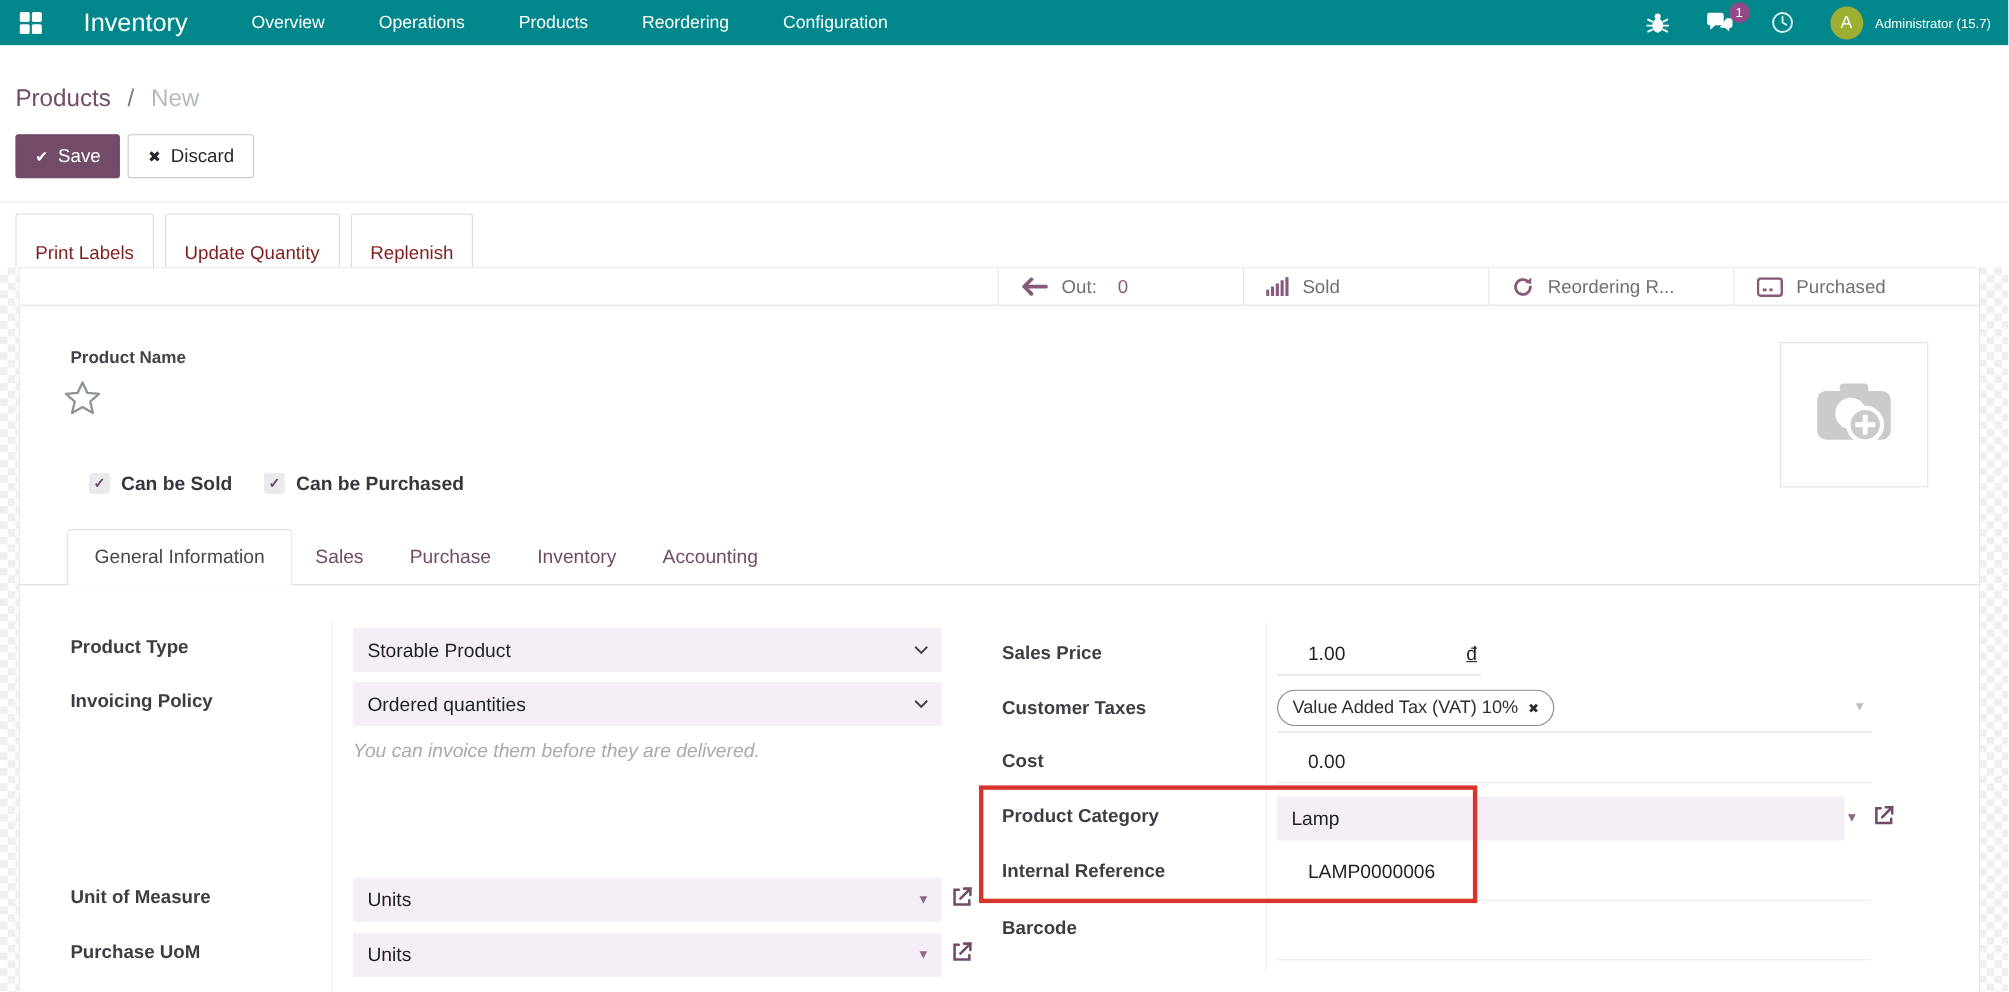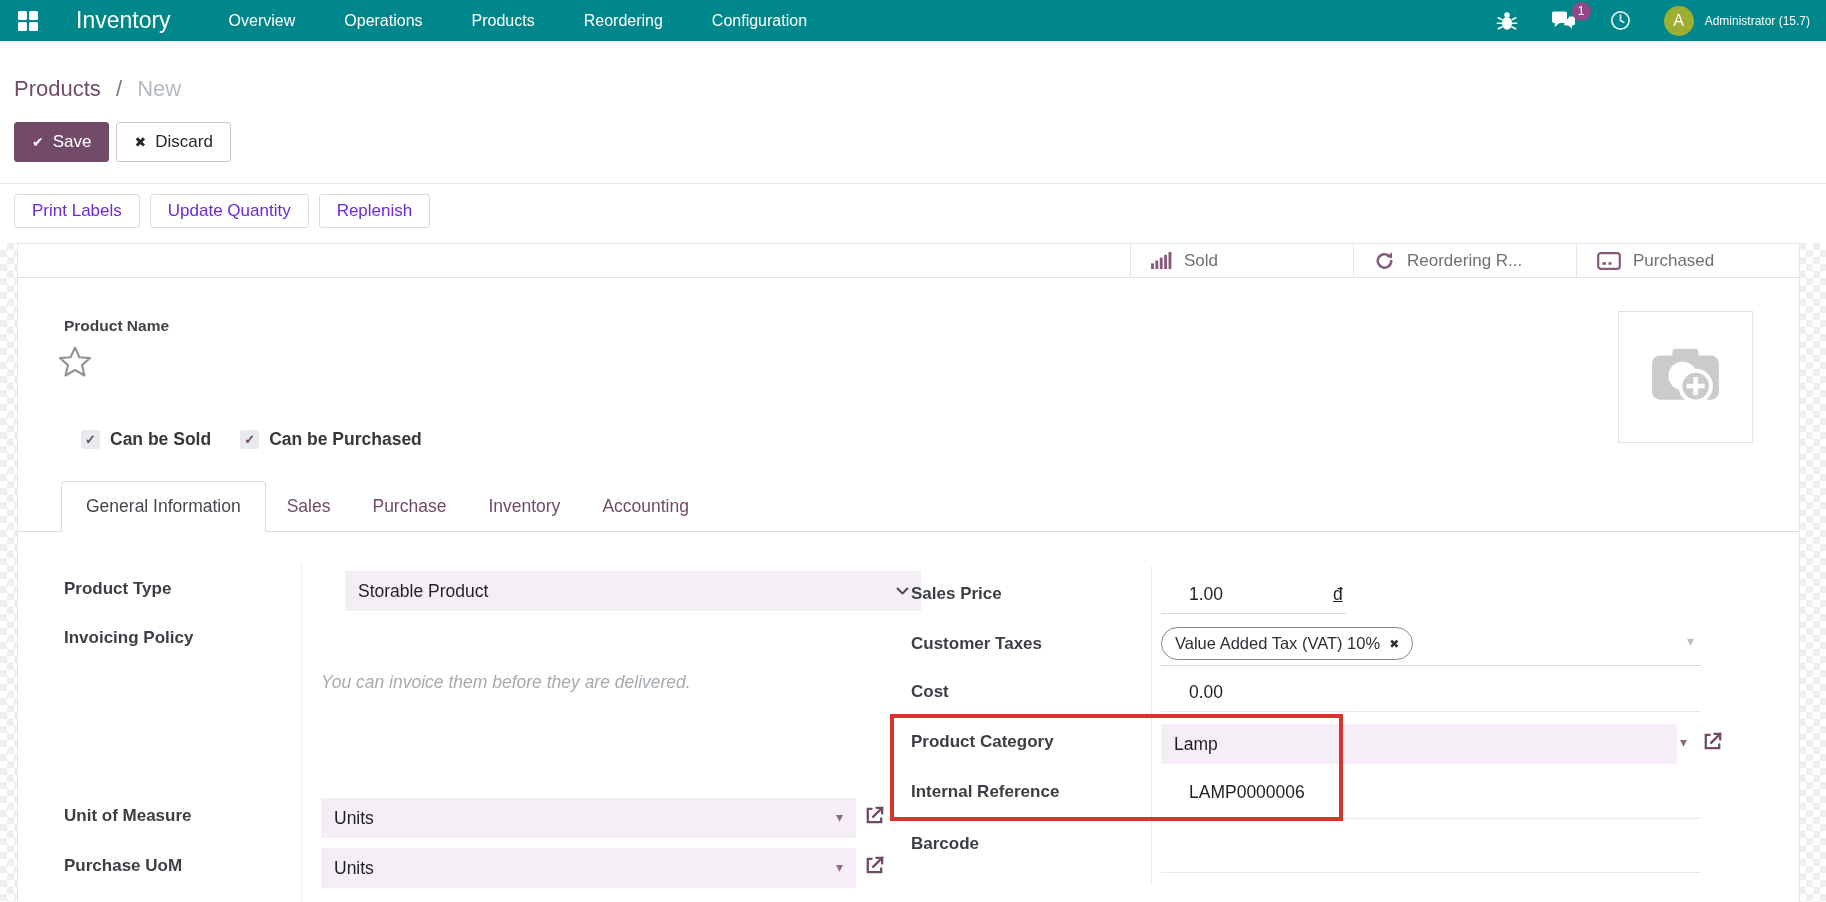--- a/index.html
+++ b/index.html
@@ -31,21 +31,21 @@
   .bc-current { color:#b4bac0; }
   .hdr-btns { position:absolute; top:122px; left:14px; display:flex; gap:7px; }
   .btn { font-size:17px; padding:9px 17px; border-radius:3px; display:inline-flex;
          align-items:center; gap:9px; cursor:pointer; }
   .btn-primary { background:#714B67; border:1px solid #714B67; color:#fff; }
   .btn-default { background:#fff; border:1px solid #c6cacd; color:#24282c; }
   .btn .ic { font-size:14px; }
   .sep-line { position:absolute; top:183px; left:0; right:0; height:1px; background:#e4e7ea; }
   .smart-btns { position:absolute; top:194px; left:14px; display:flex; gap:10px; }
   .btn-smart { background:#fff; border:1px solid #d9dcdf; border-radius:3px; font-size:17px;
-               color:#6d28d9; padding:6px 17px; cursor:pointer; }
+               color:#7f1d1d; padding:25px 17px; cursor:pointer; }
 
   
   .sheet-zone { position:absolute; top:243px; left:0; right:0; bottom:0;
                 background:repeating-conic-gradient(#efefef 0% 25%, #ffffff 0% 50%);
                 background-size:14px 14px; }
   .sheet { position:absolute; top:0; left:17px; width:1783px; bottom:0; background:#fff;
            border:1px solid #e6e6e6; border-bottom:none; }
 
   .statbar { position:absolute; top:0; left:0; right:0; height:34px; border-bottom:1px solid #dde1e4;
              display:flex; justify-content:flex-end; background:#fff; }
@@ -184,20 +184,30 @@
   <div class="smart-btns">
     <span class="btn-smart">Print Labels</span>
     <span class="btn-smart">Update Quantity</span>
     <span class="btn-smart">Replenish</span>
   </div>
 
   <div class="sheet-zone">
     <div class="sheet">
 
       <div class="statbar">
+        <div class="stat-btn">
+          <span style="display:flex">
+            <svg width="25" height="17" viewBox="0 0 26 18" fill="none" stroke="#875a7b" stroke-width="3.6" stroke-linecap="round" stroke-linejoin="round">
+                <path d="M24 9H4"></path>
+                <path d="M10 2L3 9l7 7"></path>
+              </svg>
+          </span>
+          <span>Out:</span>
+          <span class="stat-val">0</span>
+        </div>
         <div class="stat-btn">
           <span style="display:flex">
             <svg width="21" height="19" viewBox="0 0 22 20" fill="#875a7b">
                 <rect x="0" y="13" width="3" height="6"></rect>
                 <rect x="4.6" y="10" width="3" height="9"></rect>
                 <rect x="9.2" y="7" width="3" height="12"></rect>
                 <rect x="13.8" y="4" width="3" height="15"></rect>
                 <rect x="18.4" y="1" width="3" height="18"></rect>
               </svg>
           </span>
@@ -247,30 +257,38 @@
         <span class="tab">Sales</span>
         <span class="tab">Purchase</span>
         <span class="tab">Inventory</span>
         <span class="tab">Accounting</span>
       </div>
 
       <div class="vline" style="left:283px; top:320px; bottom:0;"></div>
       <div class="vline" style="left:1133px; top:322px; height:318px;"></div>
 
       <div class="abs flabel" style="left:46px; top:335px;">Product Type</div>
-      <div class="sel" style="left:303px; top:327px; width:576px;margin-left:24px;">
+      <div class="sel" style="left:303px; top:327px; width:535px;">
         <span>Storable Product</span>
         <span class="chev">
           <svg width="13" height="8" viewBox="0 0 13 8" fill="none" stroke="#43474b" stroke-width="1.8">
               <path d="M1 1l5.5 5.5L12 1"></path>
             </svg>
         </span>
       </div>
 
       <div class="abs flabel" style="left:46px; top:384px;">Invoicing Policy</div>
+      <div class="sel" style="left:303px; top:376px; width:535px;">
+        <span>Ordered quantities</span>
+        <span class="chev">
+          <svg width="13" height="8" viewBox="0 0 13 8" fill="none" stroke="#43474b" stroke-width="1.8">
+              <path d="M1 1l5.5 5.5L12 1"></path>
+            </svg>
+        </span>
+      </div>
 
       <div class="abs help">
         <p>You can invoice them before they are delivered.</p>
       </div>
 
       <div class="abs flabel" style="left:46px; top:562px;">Unit of Measure</div>
       <div class="sel" style="left:303px; top:554px; width:535px;">
         <span>Units</span>
         <span class="caret" style="right:13px; top:11px; position:absolute;">▾</span>
       </div>

